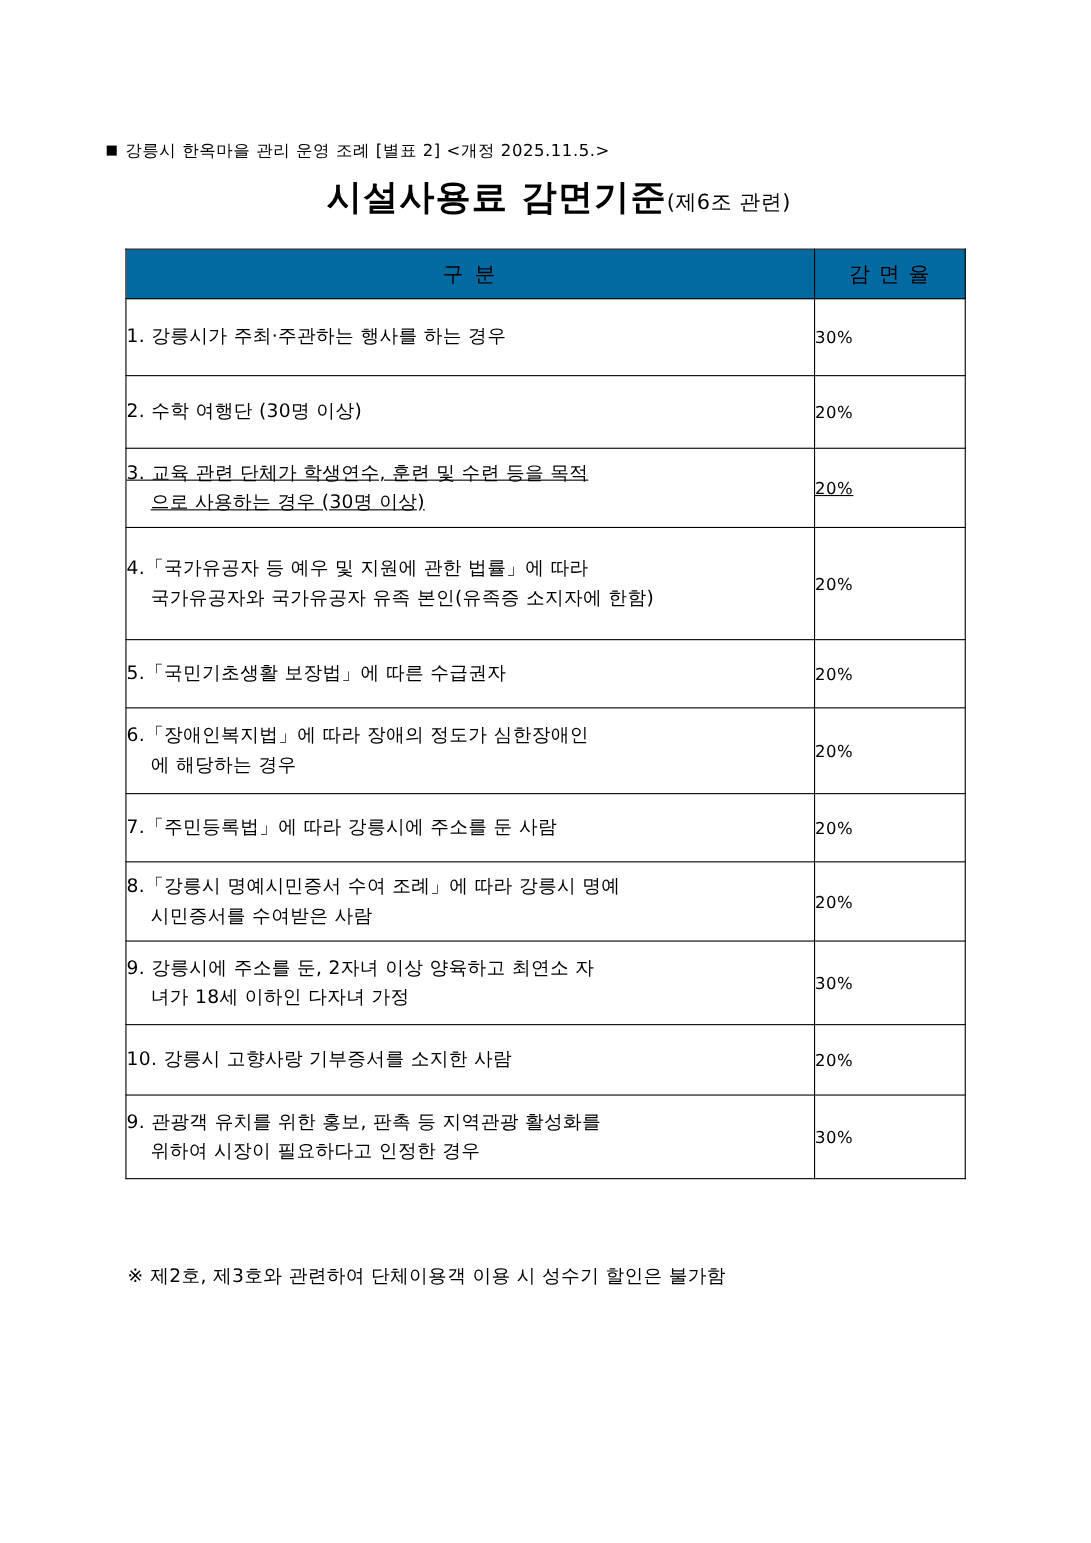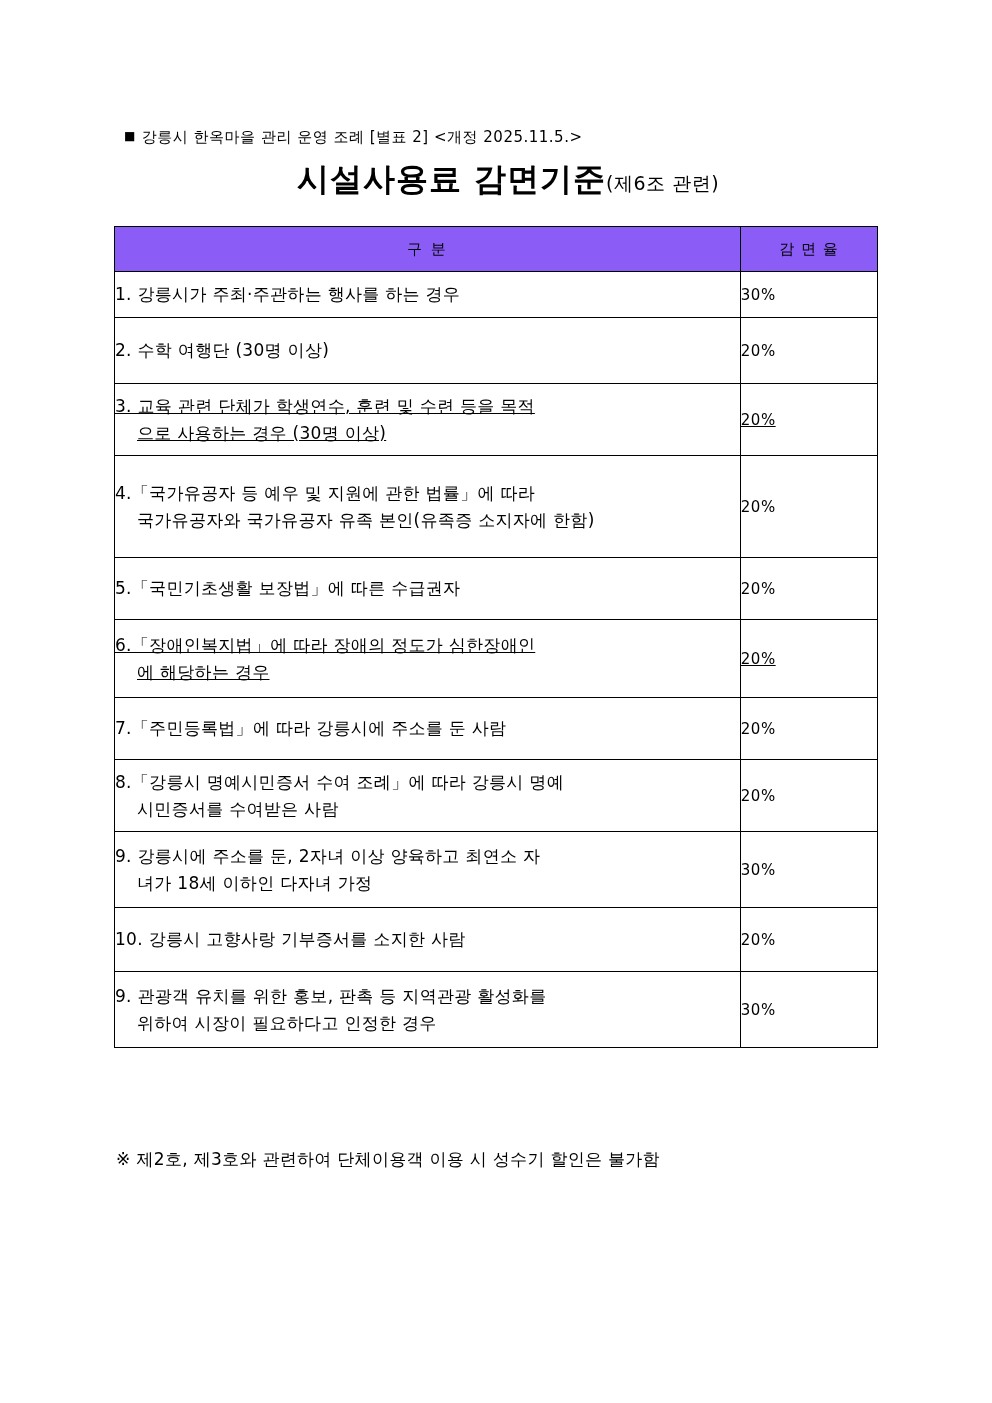--- a/index.html
+++ b/index.html
@@ -17,21 +17,21 @@
   .page {
     position: relative;
     width: 992px;
     height: 1403px;
     box-sizing: border-box;
     padding: 0;
   }
   .header-line {
     position: absolute;
     top: 128px;
-    left: 124px;
+    left: 96px;
     font-size: 15px;
     letter-spacing: 0.5px;
     white-space: nowrap;
   }
   .header-line .marker {
     font-size: 12px;
     vertical-align: 2px;
     margin-right: 6px;
   }
   .doc-title {
@@ -60,24 +60,24 @@
     table-layout: fixed;
   }
   table.fee-table th,
   table.fee-table td {
     border: 1px solid #000000;
     padding: 0;
     vertical-align: middle;
   }
   table.fee-table thead th {
     height: 44px;
-    font-size: 15px;
+    font-size: 19px;
     font-weight: normal;
     letter-spacing: 1px;
-    background: #8b5cf6;
+    background: #0369a1;
     margin-top: 31px;
   }
   table.fee-table thead th.col-div {
     letter-spacing: 2px;
   }
   .col-desc { width: 625px; }
   .col-rate { width: 137px; }
 
   td.desc {
     padding: 10px 14px 10px 16px;
@@ -128,21 +128,21 @@
       <col class="col-desc">
       <col class="col-rate">
     </colgroup>
     <thead>
       <tr>
         <th class="col-div">구        분</th>
         <th>감 면 율</th>
       </tr>
     </thead>
     <tbody>
-      <tr style="height:46px;border-radius:11px;">
+      <tr style="height:70px;border-radius:11px;">
         <td class="desc">
           <span class="num">1. 강릉시가 주최·주관하는 행사를 하는 경우</span>
         </td>
         <td class="rate">30%</td>
       </tr>
       <tr style="height:66px;">
         <td class="desc">
           <span class="num">2. 수학 여행단 (30명 이상)</span>
         </td>
         <td class="rate">20%</td>
@@ -160,21 +160,21 @@
           <span class="cont">국가유공자와 국가유공자 유족 본인(유족증 소지자에 한함)</span>
         </td>
         <td class="rate">20%</td>
       </tr>
       <tr style="height:62px;">
         <td class="desc">
           <span class="num">5.「국민기초생활 보장법」에 따른 수급권자</span>
         </td>
         <td class="rate">20%</td>
       </tr>
-      <tr style="height:78px;text-decoration:underline;">
+      <tr style="height:78px;">
         <td class="desc">
           <span class="num">6.「장애인복지법」에 따라 장애의 정도가 심한장애인</span>
           <span class="cont">에 해당하는 경우</span>
         </td>
         <td class="rate">20%</td>
       </tr>
       <tr style="height:62px;">
         <td class="desc">
           <span class="num">7.「주민등록법」에 따라 강릉시에 주소를 둔 사람</span>
         </td>

